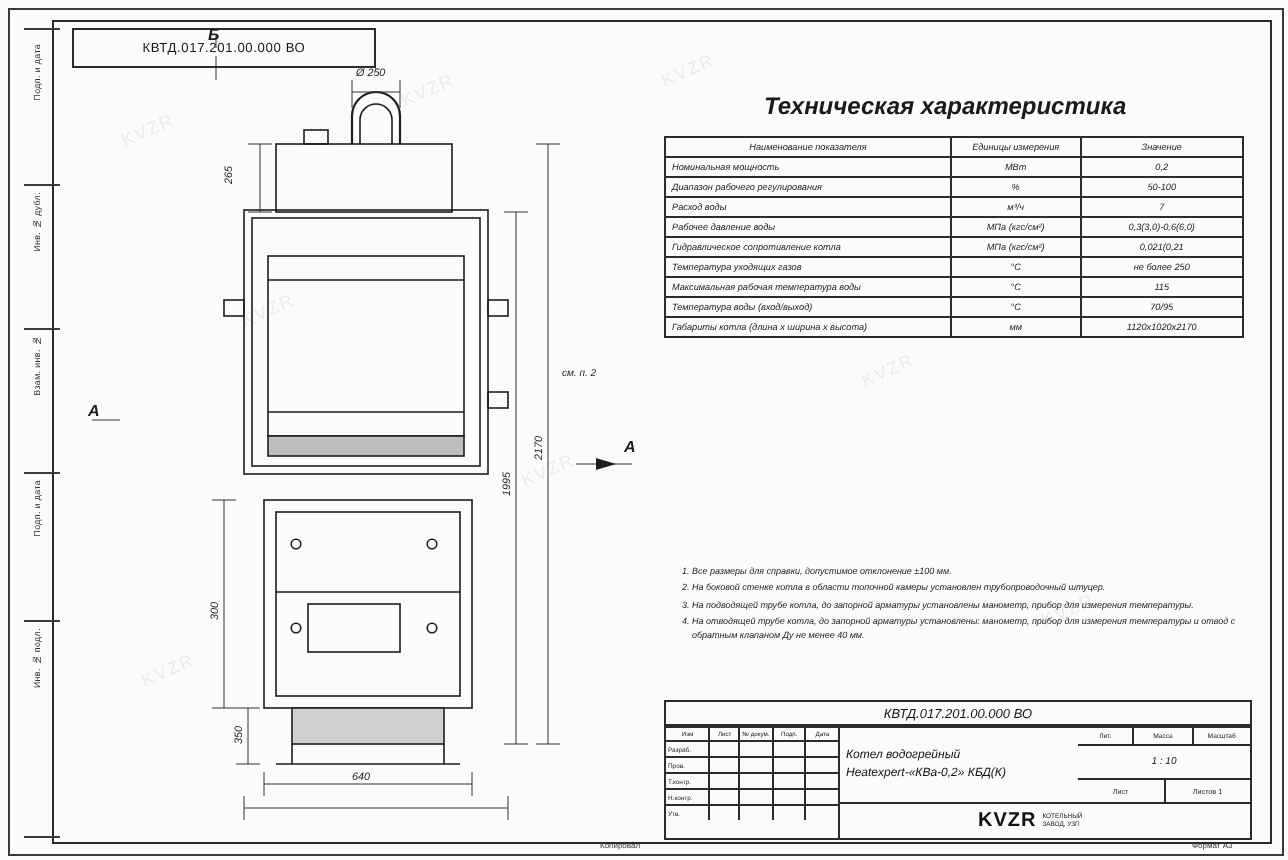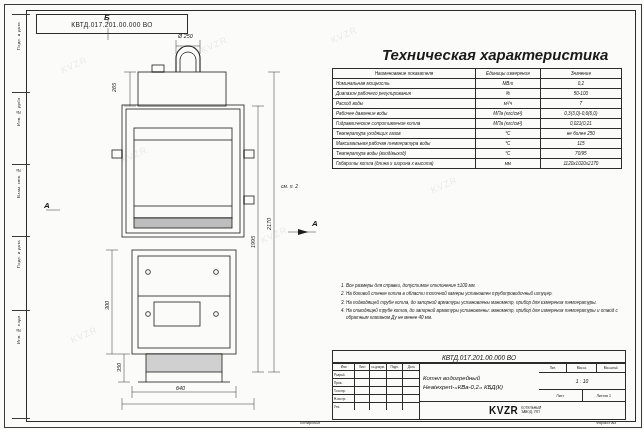--- a/index.html
+++ b/index.html
@@ -18,21 +18,21 @@
   .vline{position:absolute;left:6px;width:18px;border-top:1px solid #3a3a3a;}
   
   .stamp-top{
     position:absolute;left:36px;top:14px;width:150px;height:18px;border:1px solid #2b2b2b;
     display:flex;align-items:center;justify-content:center;font-size:6.6px;color:#1a1a1a;letter-spacing:.3px;
   }
   .stamp-top .mark{transform:scaleY(1);}
   
   .wm{position:absolute;color:rgba(120,120,120,.13);font-size:9px;letter-spacing:1px;transform:rotate(-24deg);white-space:nowrap;pointer-events:none;}
   
-  .char-title{position:absolute;left:382px;top:46px;font-size:15px;font-style:italic;font-weight:bold;color:#1a1a1a;}
+  .char-title{position:absolute;left:382px;top:46px;font-size:12px;font-style:italic;font-weight:bold;color:#1a1a1a;}
   table.char{
     position:absolute;left:332px;top:68px;width:290px;border-collapse:collapse;
     font-size:4.6px;color:#1a1a1a;
   }
   table.char td,table.char th{border:.8px solid #2b2b2b;padding:2px 3px;vertical-align:middle;}
   table.char th{font-weight:normal;font-style:italic;text-align:center;font-size:4.6px;}
   table.char td.name{width:132px;font-style:italic;}
   table.char td.unit{width:56px;text-align:center;font-style:italic;}
   table.char td.val{width:72px;text-align:center;font-style:italic;}
   

